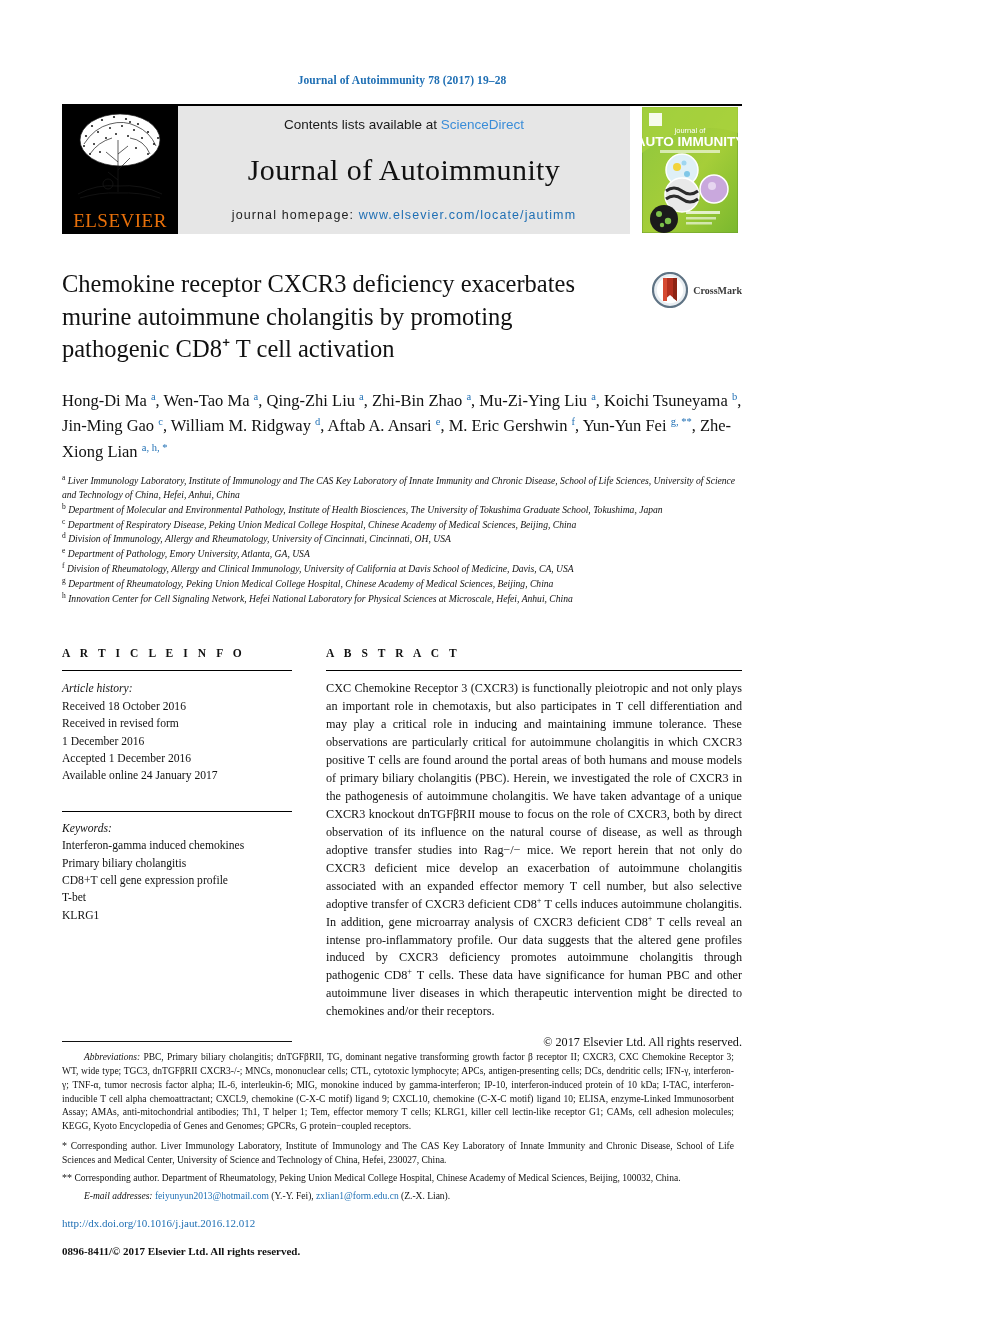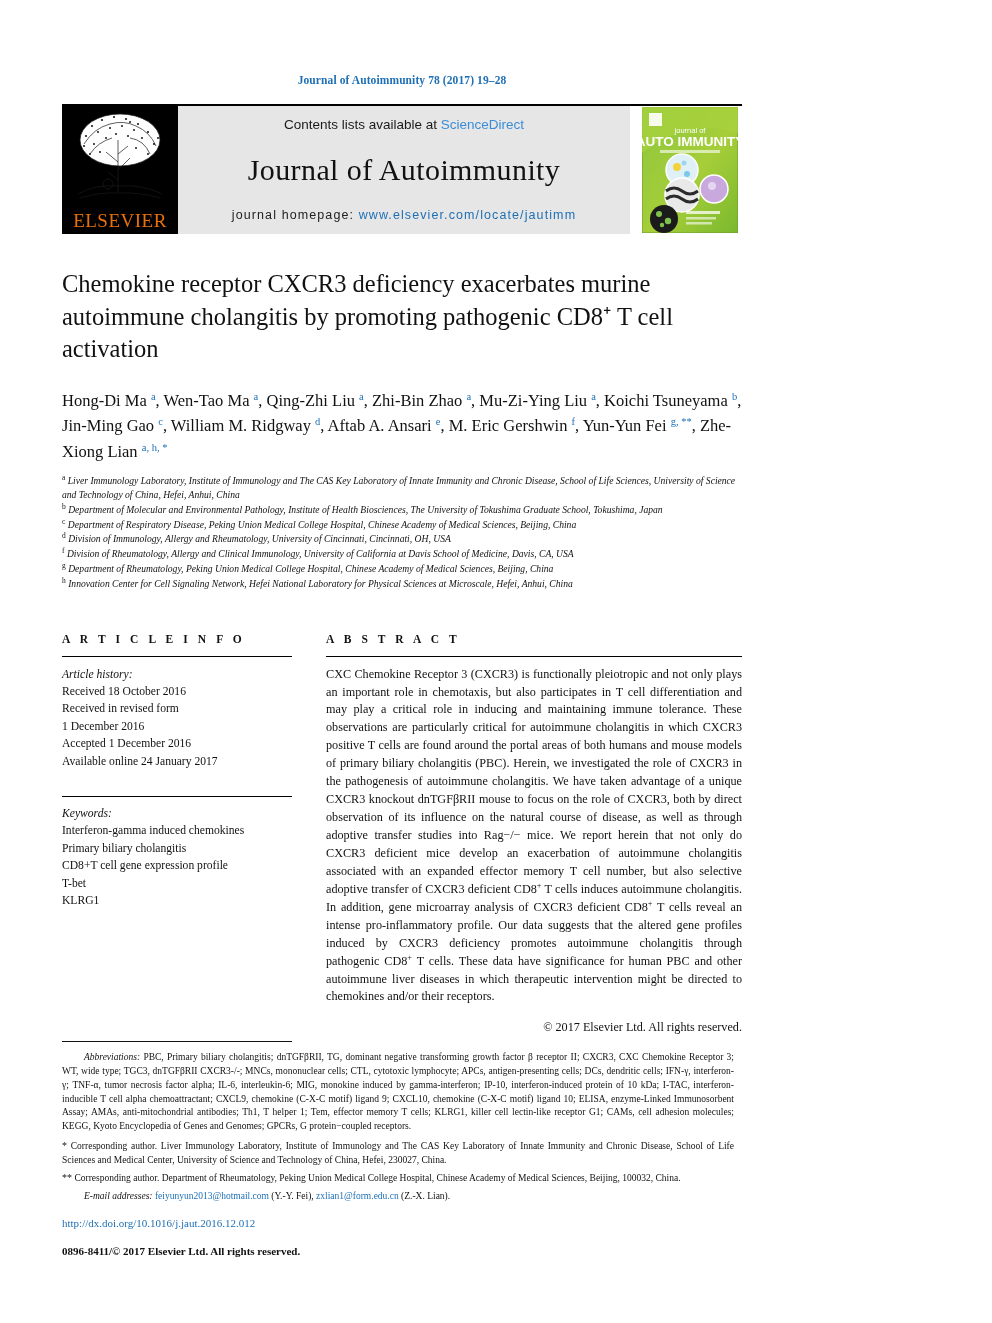--- a/index.html
+++ b/index.html
@@ -351,29 +351,42 @@
         <rect x="44" y="110" width="30" height="2.5" fill="#ffffff" opacity="0.6"></rect>
         <rect x="44" y="115" width="26" height="2.5" fill="#ffffff" opacity="0.6"></rect>
       </svg>
     </div>
   </div>
 
   <div class="title-row">
     <div class="title-col">
       <h1 class="article-title">Chemokine receptor CXCR3 deficiency exacerbates murine autoimmune cholangitis by promoting pathogenic CD8⁺ T cell activation</h1>
     </div>
+    <div class="crossmark">
+      <div class="crossmark-wrap">
+        <svg width="36" height="36" viewBox="0 0 36 36">
+          <circle cx="18" cy="18" r="17" fill="#e9eef2" stroke="#5f7384" stroke-width="2.2"></circle>
+          <circle cx="18" cy="18" r="13.2" fill="#ffffff"></circle>
+          <path d="M11 6 L25 6 L25 29 L18 23 L11 29 Z" fill="#b4301f"></path>
+          <path d="M11 6 L15 6 L15 29 L11 29 Z" fill="#d64a32"></path>
+          <path d="M21 6 L25 6 L25 29 L21 26 Z" fill="#8e2414"></path>
+        </svg>
+        <span class="crossmark-label">CrossMark</span>
+      </div>
+    </div>
   </div>
 
   <div class="authors">Hong-Di Ma <sup>a</sup>, Wen-Tao Ma <sup>a</sup>, Qing-Zhi Liu <sup>a</sup>, Zhi-Bin Zhao <sup>a</sup>, Mu-Zi-Ying Liu <sup>a</sup>, Koichi Tsuneyama <sup>b</sup>, Jin-Ming Gao <sup>c</sup>, William M. Ridgway <sup>d</sup>, Aftab A. Ansari <sup>e</sup>, M. Eric Gershwin <sup>f</sup>, Yun-Yun Fei <sup>g, **</sup>, Zhe-Xiong Lian <sup>a, h, *</sup></div>
 
   <div class="affils">
     <p class="affil-line"><sup>a</sup> Liver Immunology Laboratory, Institute of Immunology and The CAS Key Laboratory of Innate Immunity and Chronic Disease, School of Life Sciences, University of Science and Technology of China, Hefei, Anhui, China</p>
     <p class="affil-line"><sup>b</sup> Department of Molecular and Environmental Pathology, Institute of Health Biosciences, The University of Tokushima Graduate School, Tokushima, Japan</p>
     <p class="affil-line"><sup>c</sup> Department of Respiratory Disease, Peking Union Medical College Hospital, Chinese Academy of Medical Sciences, Beijing, China</p>
     <p class="affil-line"><sup>d</sup> Division of Immunology, Allergy and Rheumatology, University of Cincinnati, Cincinnati, OH, USA</p>
+    <p class="affil-line"><sup>e</sup> Department of Pathology, Emory University, Atlanta, GA, USA</p>
     <p class="affil-line"><sup>f</sup> Division of Rheumatology, Allergy and Clinical Immunology, University of California at Davis School of Medicine, Davis, CA, USA</p>
     <p class="affil-line"><sup>g</sup> Department of Rheumatology, Peking Union Medical College Hospital, Chinese Academy of Medical Sciences, Beijing, China</p>
     <p class="affil-line"><sup>h</sup> Innovation Center for Cell Signaling Network, Hefei National Laboratory for Physical Sciences at Microscale, Hefei, Anhui, China</p>
   </div>
 
   <div class="body-row">
 
     <div class="info-col">
       <div class="sec-head">A R T I C L E   I N F O</div>
       <div class="rule"></div>

